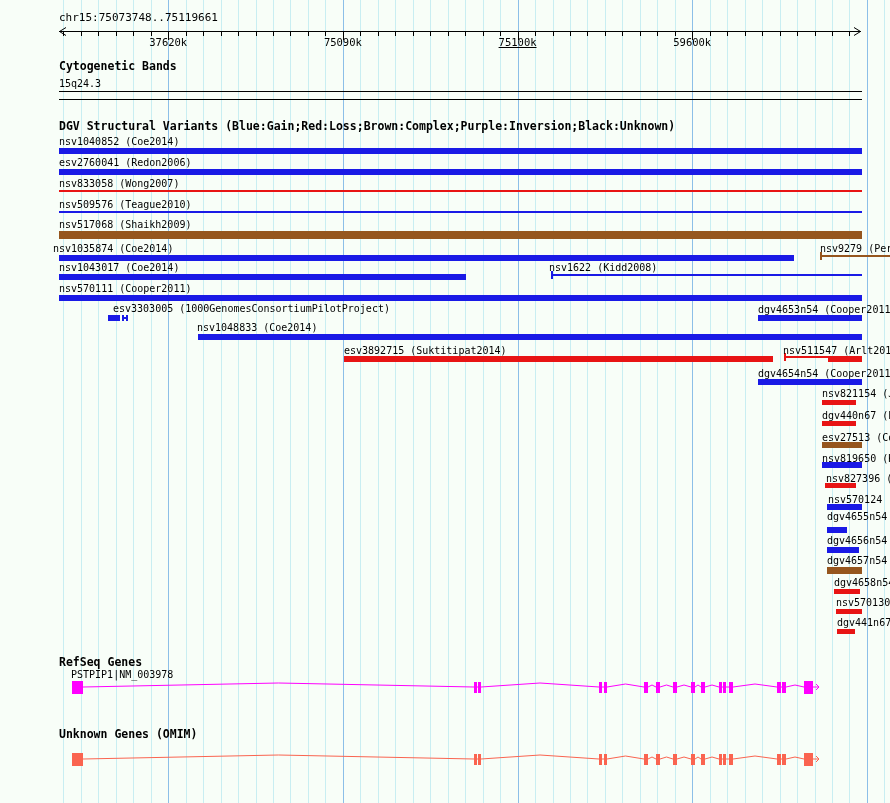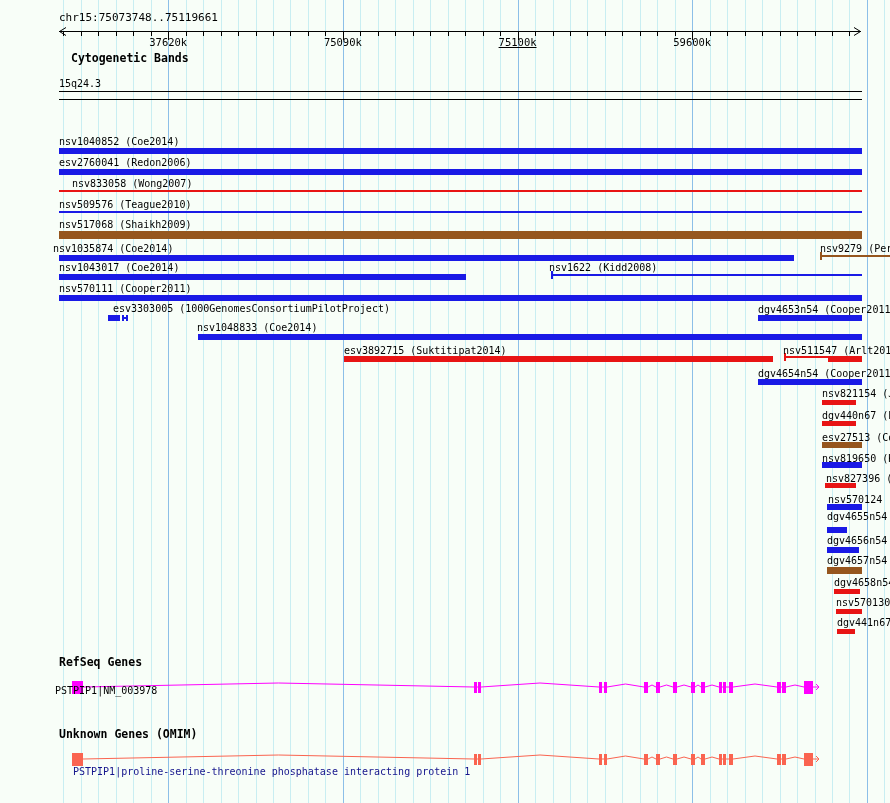--- a/index.html
+++ b/index.html
@@ -5,27 +5,27 @@
   html,body{margin:0;padding:0;background:#fff;}
   #canvas{position:relative;width:890px;height:803px;overflow:hidden;background:#f8fef8;
           font-family:"DejaVu Sans Mono","Liberation Mono",monospace;color:#000;}
   .gridline{position:absolute;top:0;width:1px;height:803px;z-index:0;}
   .hdr{position:absolute;z-index:3;font-weight:bold;font-size:11.5px;line-height:12px;white-space:pre;}
   .lbl{position:absolute;z-index:3;font-size:10px;line-height:11px;white-space:pre;}
   .bar{position:absolute;z-index:2;}
   .ticklbl{position:absolute;z-index:3;font-size:10.5px;line-height:11px;transform:translateX(-50%);white-space:pre;}
   #title{position:absolute;left:59px;top:12px;z-index:3;font-size:11px;line-height:12px;white-space:pre;}
   #ruler-svg{position:absolute;left:0;top:0;z-index:2;}
-  #cyto-hdr{left:59px;top:52px;margin-left:12px;}
+  #cyto-hdr{left:59px;top:60px;}
   #cyto-lbl{left:59px;top:78px;}
   #cyto-band{position:absolute;left:59px;top:91px;width:803px;height:7px;z-index:2;
              border-top:1px solid #000;border-bottom:1px solid #000;}
   #dgv-hdr{left:59px;top:120px;}
   #refseq-hdr{left:59px;top:656px;}
-  #refseq-lbl{left:55px;top:669px;margin-top:16px;}
+  #refseq-lbl{left:71px;top:669px;}
   #refseq-svg{position:absolute;left:0;top:675px;z-index:2;}
   #omim-hdr{left:59px;top:728px;}
   #omim-svg{position:absolute;left:0;top:747px;z-index:2;}
   #omim-lbl{left:73px;top:766px;}
 </style>
 </head>
 <body>
 
 <div id="canvas">
   <div id="grid">
@@ -134,26 +134,27 @@
       <div class="ticklbl" style="left: 168.209px; top: 37px;">37620k</div>
       <div class="ticklbl" style="left: 342.887px; top: 37px;">75090k</div>
       <div class="ticklbl" style="left: 517.565px; top: 37px; text-decoration: underline;">75100k</div>
       <div class="ticklbl" style="left: 692.243px; top: 37px;">59600k</div>
     </div>
 
   <div id="cyto-hdr" class="hdr">Cytogenetic Bands</div>
   <div id="cyto-lbl" class="lbl">15q24.3</div>
   <div id="cyto-band"></div>
 
+  <div id="dgv-hdr" class="hdr">DGV Structural Variants (Blue:Gain;Red:Loss;Brown:Complex;Purple:Inversion;Black:Unknown)</div>
   <div id="variants">
       <div class="lbl" style="left: 59px; top: 136px;">nsv1040852 (Coe2014)</div>
       <div class="bar" style="left: 59px; top: 148px; width: 803px; height: 6px; background: rgb(26, 26, 230);"></div>
       <div class="lbl" style="left: 59px; top: 157px;">esv2760041 (Redon2006)</div>
       <div class="bar" style="left: 59px; top: 169px; width: 803px; height: 6px; background: rgb(26, 26, 230);"></div>
-      <div class="lbl" style="left: 72px; top: 178px;">nsv833058 (Wong2007)</div>
+      <div class="lbl" style="left: 59px; top: 178px;">nsv833058 (Wong2007)</div>
       <div class="bar" style="left: 59px; top: 190px; width: 803px; height: 2px; background: rgb(232, 20, 20);"></div>
       <div class="lbl" style="left: 59px; top: 199px;">nsv509576 (Teague2010)</div>
       <div class="bar" style="left: 59px; top: 211px; width: 803px; height: 2px; background: rgb(26, 26, 230);"></div>
       <div class="lbl" style="left: 59px; top: 219px;">nsv517068 (Shaikh2009)</div>
       <div class="bar" style="left: 59px; top: 231px; width: 803px; height: 8px; background: rgb(150, 86, 30);"></div>
       <div class="lbl" style="left: 53px; top: 243px;">nsv1035874 (Coe2014)</div>
       <div class="bar" style="left: 59px; top: 255px; width: 735px; height: 6px; background: rgb(26, 26, 230);"></div>
       <div class="lbl" style="left: 820px; top: 243px;">nsv9279 (Per</div>
       <div class="bar" style="left: 820px; top: 252px; width: 2px; height: 8px; background: rgb(150, 86, 30);"></div>
       <div class="bar" style="left: 820px; top: 255px; width: 70px; height: 2px; background: rgb(150, 86, 30);"></div>
@@ -242,14 +243,13 @@
       <rect x="673" y="6.5" width="4" height="11" fill="#fa6450" shape-rendering="crispEdges"></rect>
       <rect x="691" y="6.5" width="4" height="11" fill="#fa6450" shape-rendering="crispEdges"></rect>
       <rect x="701" y="6.5" width="4" height="11" fill="#fa6450" shape-rendering="crispEdges"></rect>
       <rect x="719" y="6.5" width="3" height="11" fill="#fa6450" shape-rendering="crispEdges"></rect>
       <rect x="723" y="6.5" width="3" height="11" fill="#fa6450" shape-rendering="crispEdges"></rect>
       <rect x="729" y="6.5" width="4" height="11" fill="#fa6450" shape-rendering="crispEdges"></rect>
       <rect x="777" y="6.5" width="4" height="11" fill="#fa6450" shape-rendering="crispEdges"></rect>
       <rect x="782" y="6.5" width="4" height="11" fill="#fa6450" shape-rendering="crispEdges"></rect>
       <rect x="804" y="5.5" width="9" height="13" fill="#fa6450" shape-rendering="crispEdges"></rect>
     </svg>
-  <div id="omim-lbl" class="lbl" style="color: rgb(20, 20, 140);">PSTPIP1|proline-serine-threonine phosphatase interacting protein 1</div>
 </div>
 
 </body></html>

